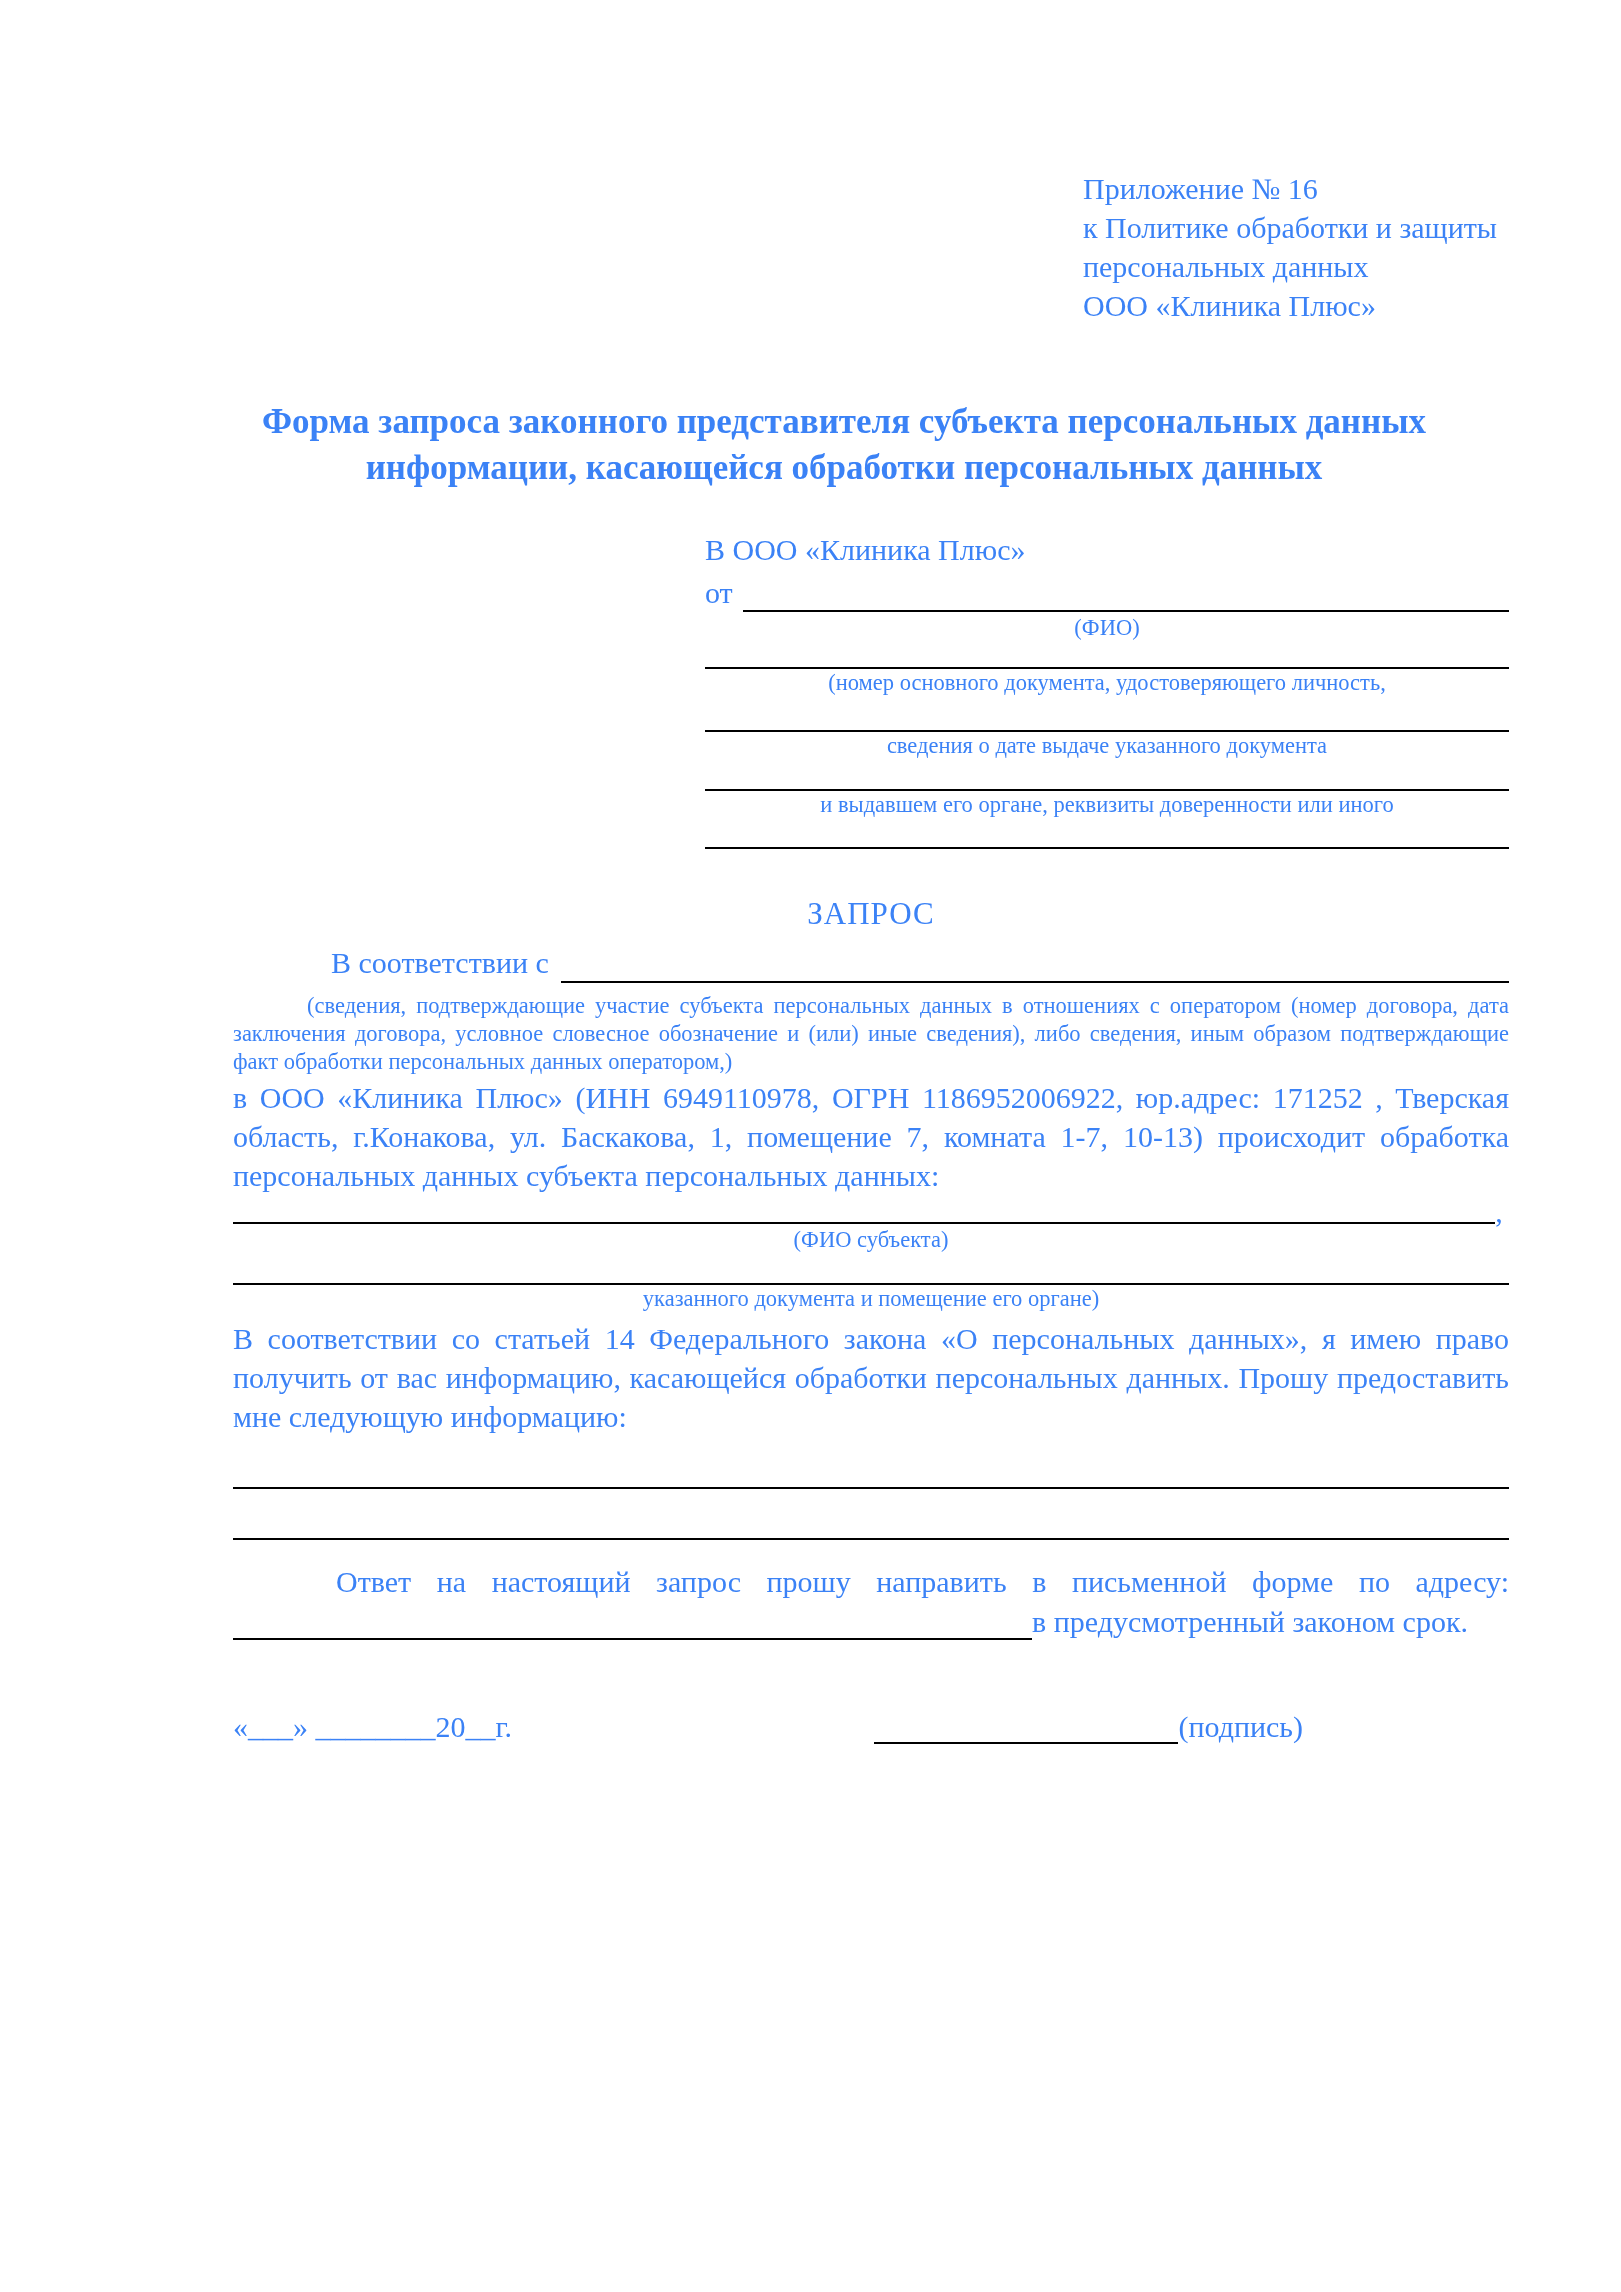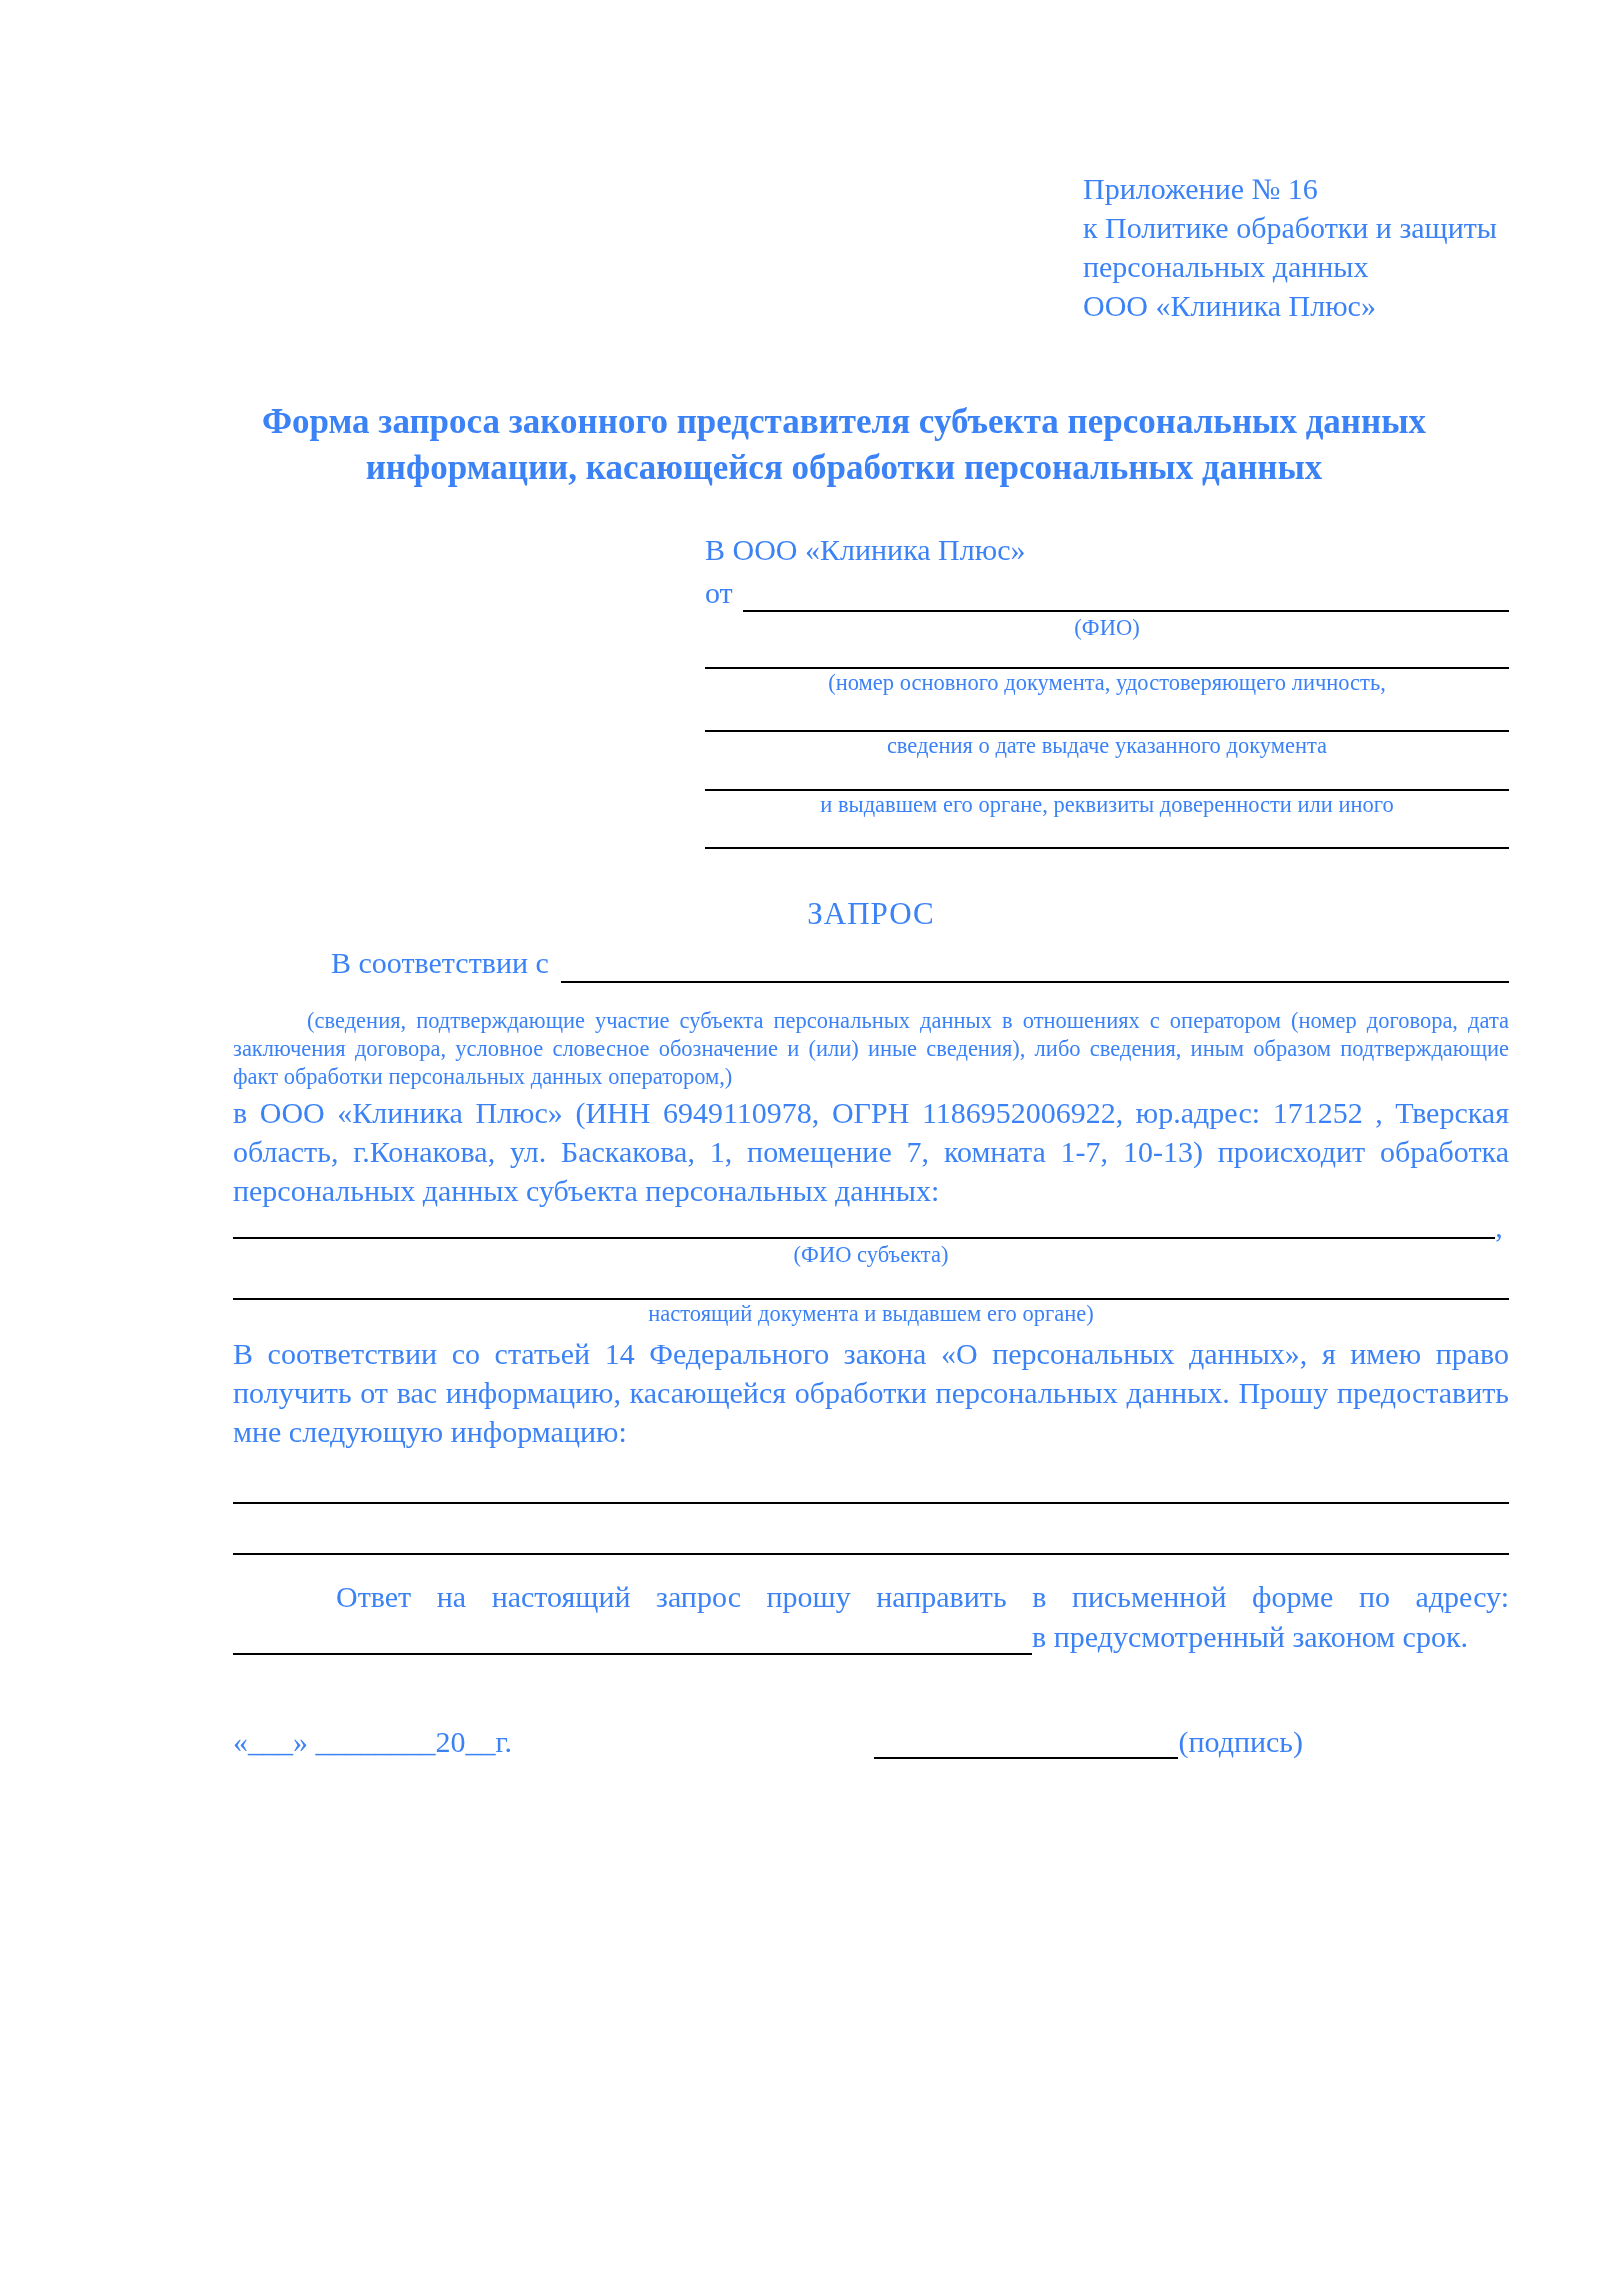--- a/index.html
+++ b/index.html
@@ -75,21 +75,21 @@
     border-bottom: 2.9px solid #000;
     margin-left: 11.8px;
     margin-bottom: 2px;
   }
 
   .note {
     font-size: 22.5px;
     line-height: 28px;
     text-align: justify;
     text-indent: 74px;
-    margin-top: 22px;
+    margin-top: 7px;
   }
 
   .par {
     font-size: 30px;
     line-height: 39px;
     text-align: justify;
   }
   .op-par { margin-top: 2px; }
   .law-par { margin-top: 5.9px; }
 
@@ -193,21 +193,21 @@
   <div class="par op-par">в ООО «Клиника Плюс» (ИНН 6949110978, ОГРН 1186952006922, юр.адрес: 171252 , Тверская область, г.Конакова, ул. Баскакова, 1, помещение 7, комната 1-7, 10-13) происходит обработка персональных данных субъекта персональных данных:</div>
 
   <div class="comma-row">
     <span class="fill"></span>
     <span class="comma">,</span>
   </div>
   <div class="cap">(ФИО субъекта)</div>
 
   <div class="su2">
     <div class="blank"></div>
-    <div class="cap">настоящий документа и выдавшем его органе)</div>
+    <div class="cap">указанного документа и помещение его органе)</div>
   </div>
 
   <div class="par law-par">В соответствии со статьей 14 Федерального закона «О персональных данных», я имею право получить от вас информацию, касающейся обработки персональных данных. Прошу предоставить мне следующую информацию:</div>
 
   <div class="blank-row b1"></div>
   <div class="blank-row b2"></div>
 
   <div class="reply">Ответ на настоящий запрос прошу направить в письменной форме по адресу:</div>
 
   <div class="reply-tail-row">

